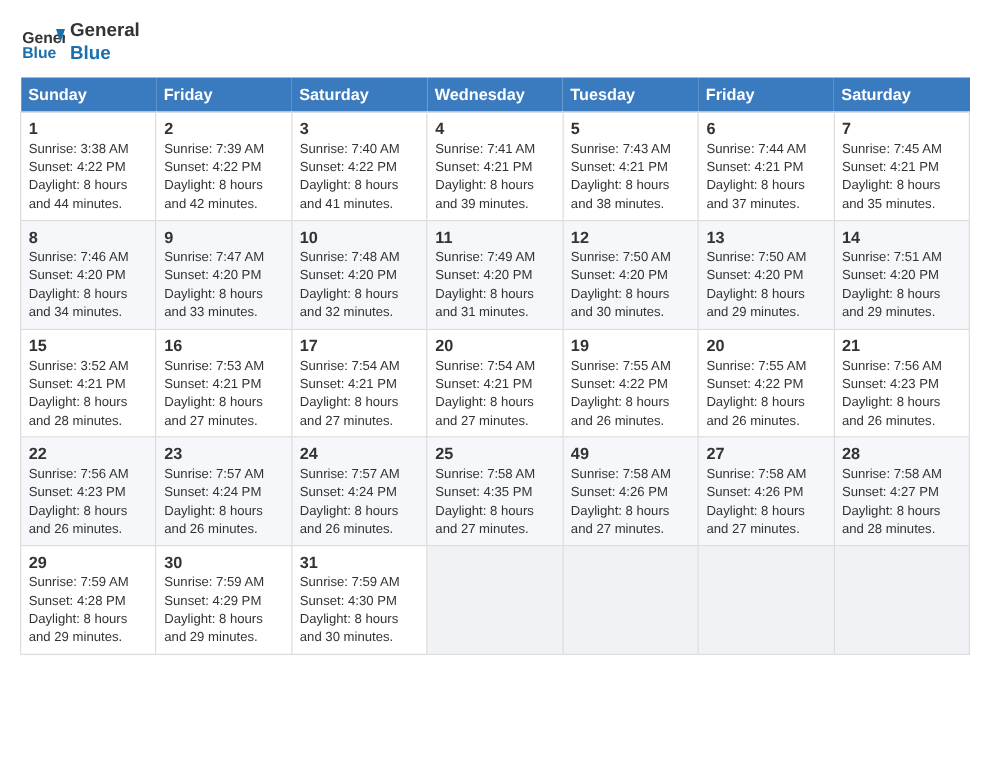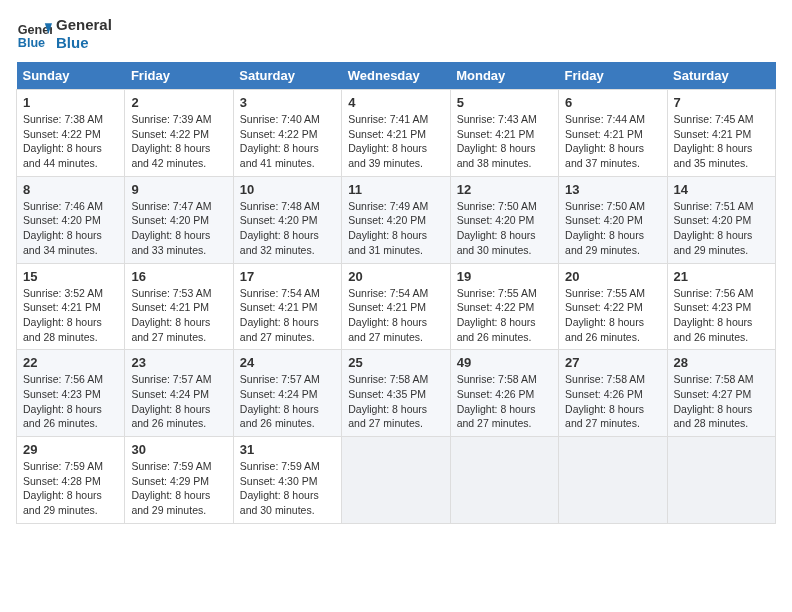--- a/index.html
+++ b/index.html
@@ -94,31 +94,31 @@
   </div>
 </div>
 
 <table>
   <thead>
     <tr id="header-row">
     <th>Sunday</th>
         <th>Friday</th>
         <th>Saturday</th>
         <th>Wednesday</th>
-        <th>Monday</th>
+        <th>Tuesday</th>
         <th>Friday</th>
         <th>Saturday</th>
       </tr>
   </thead>
   <tbody id="calendar-body">
   <tr>
         <td>
         <span class="day-num">1</span>
         <div class="day-info">
-          <span>Sunrise: 7:38 AM</span><br>
+          <span>Sunrise: 3:38 AM</span><br>
           <span>Sunset: 4:22 PM</span><br>
           <span>Daylight: 8 hours and 44 minutes.</span>
         </div>
       </td>
         <td>
         <span class="day-num">2</span>
         <div class="day-info">
           <span>Sunrise: 7:39 AM</span><br>
           <span>Sunset: 4:22 PM</span><br>
           <span>Daylight: 8 hours and 42 minutes.</span>

